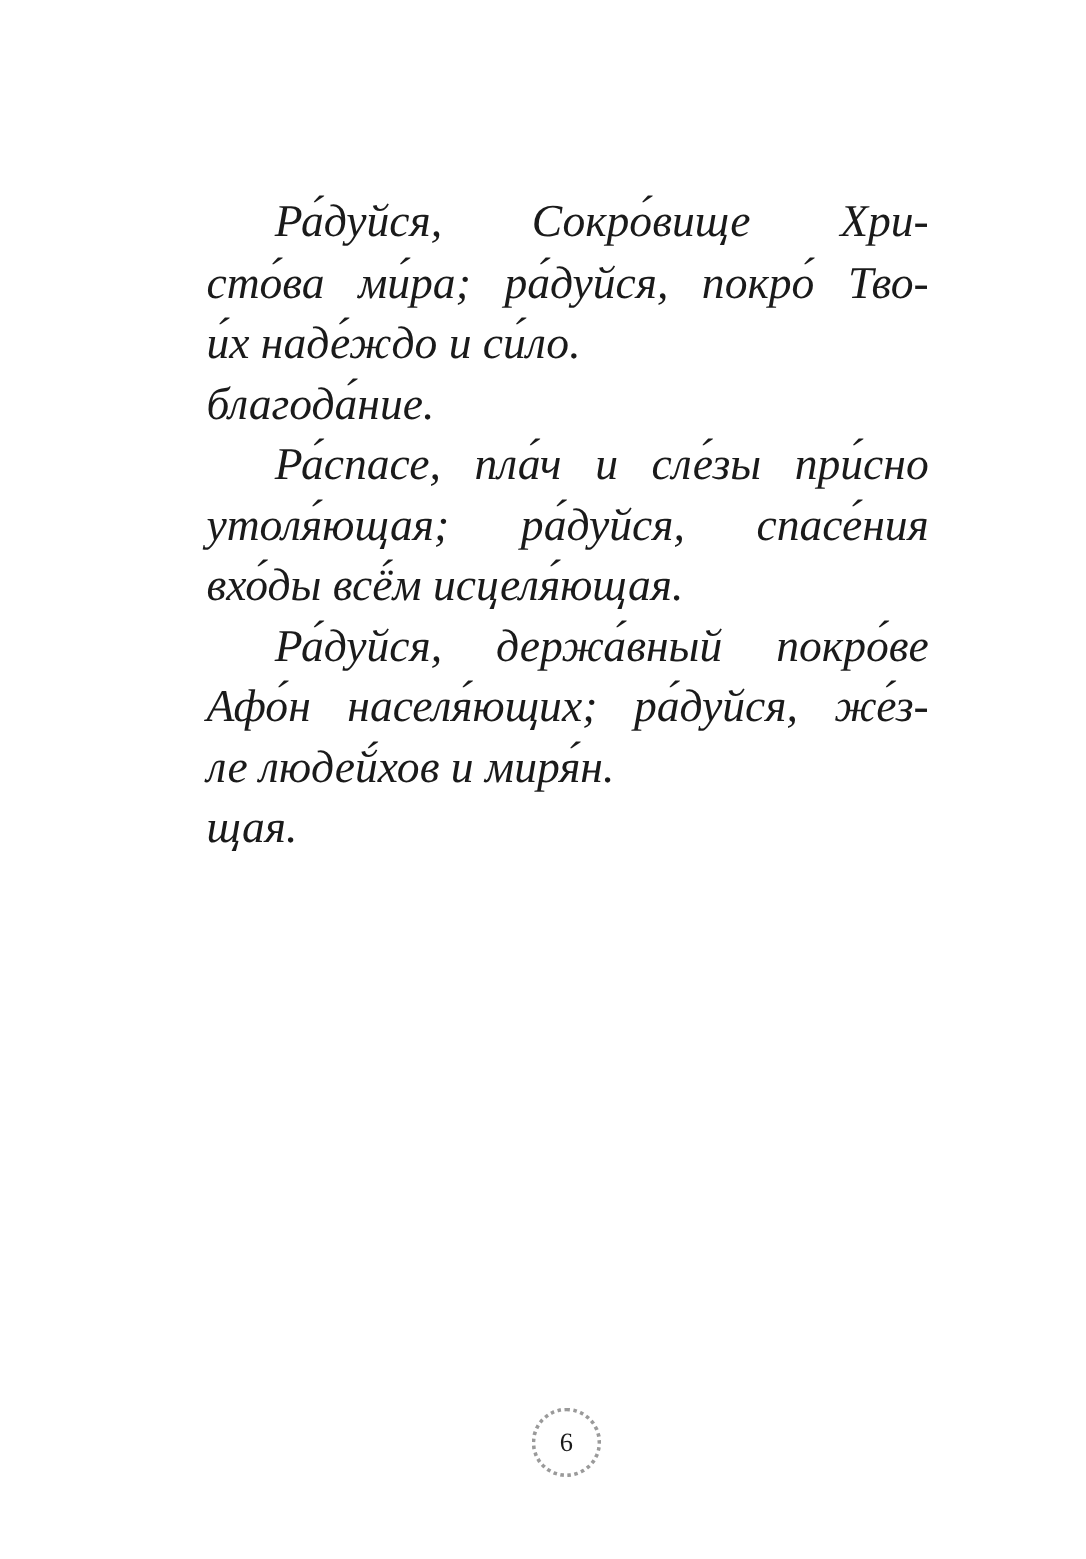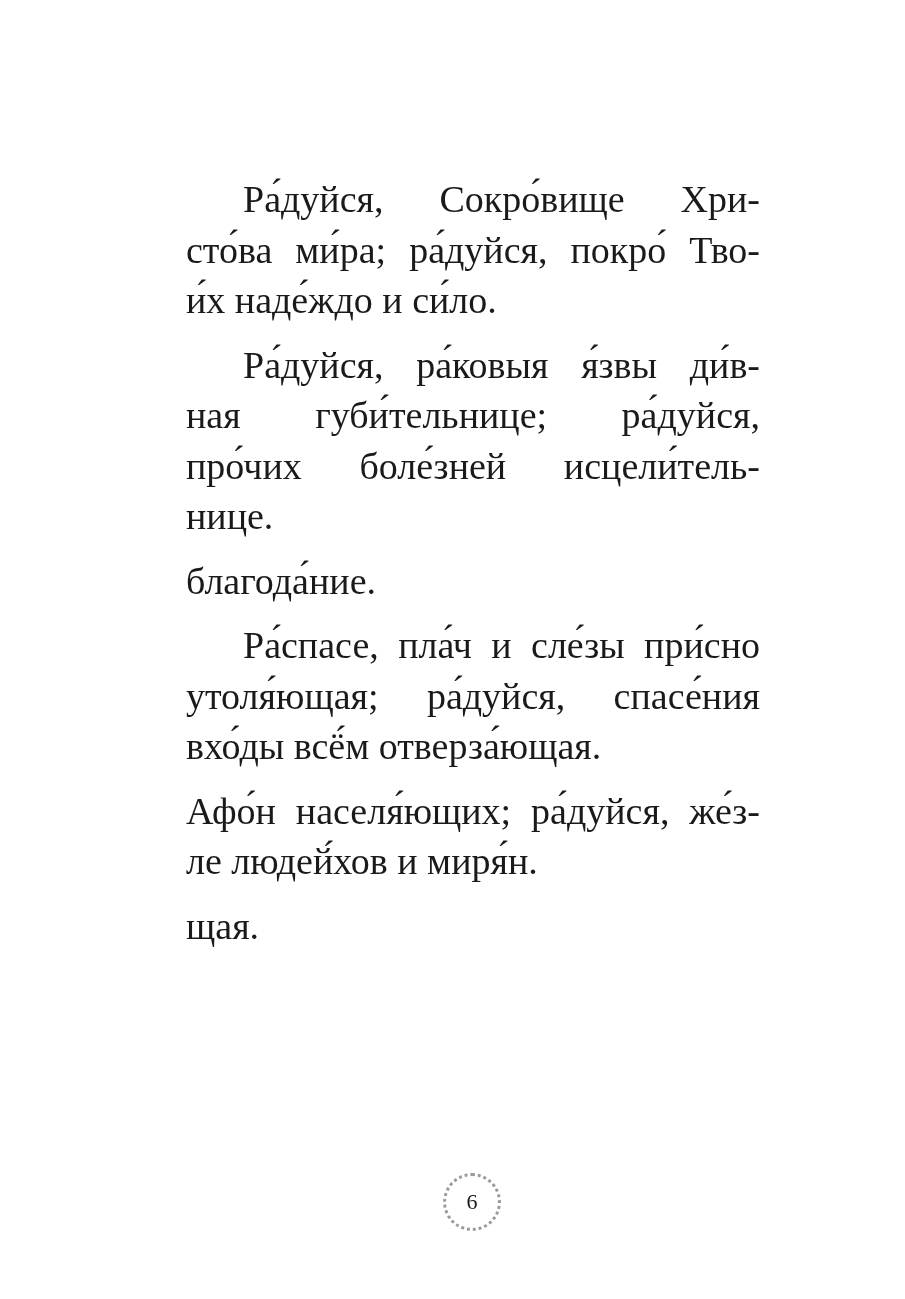--- a/index.html
+++ b/index.html
@@ -20,22 +20,23 @@
     left: 172px;
     top: 160px;
     width: 602px;
     font-size: 38px;
     line-height: 50.5px;
     text-align: justify;
     -webkit-hyphens: manual;
     hyphens: manual;
   }
   .para {
-    margin: 14px;
+    margin: 0;
     padding: 0;
+    font-style: italic;
   }
   .line {
     display: block;
     text-align: justify;
     text-align-last: justify;
     white-space: nowrap;
     height: 50.5px;
   }
   .line.last {
     text-align-last: left;
@@ -66,38 +67,33 @@
 <body>
 
 <main class="page-text">
 
   <p class="para">
     <span class="line first">Ра́дуйся, Сокро́вище Хри-</span>
     <span class="line">сто́ва ми́ра; ра́дуйся, покро́ Тво-</span>
     <span class="line last">и́х наде́ждо и си́ло.</span>
   </p>
 
-  <p class="para">
-    <span class="line first">Ра́дуйся, ра́ковыя я́звы ди́в-</span>
-    <span class="line">ная губи́тельнице; ра́дуйся,</span>
-    <span class="line">про́чих боле́зней исцели́тель-</span>
-    <span class="line last">нице.</span>
-  </p>
 
   <p class="para">
     <span class="line last">благода́ние.</span>
   </p>
 
   <p class="para">
     <span class="line first">Ра́спасе, пла́ч и сле́зы при́сно</span>
     <span class="line">утоля́ющая; ра́дуйся, спасе́ния</span>
-    <span class="line last">вхо́ды всё́м отверза́ющая.</span>
+    <span class="line last">вхо́ды всё́м исцеля́ющая.</span>
   </p>
 
   <p class="para">
+    <span class="line first">Ра́дуйся, держа́вный покро́ве</span>
     <span class="line">Афо́н населя́ющих; ра́дуйся, же́з-</span>
     <span class="line last">ле людей́хов и миря́н.</span>
   </p>
 
   <p class="para">
     <span class="line last">щая.</span>
   </p>
 
 </main>
 

